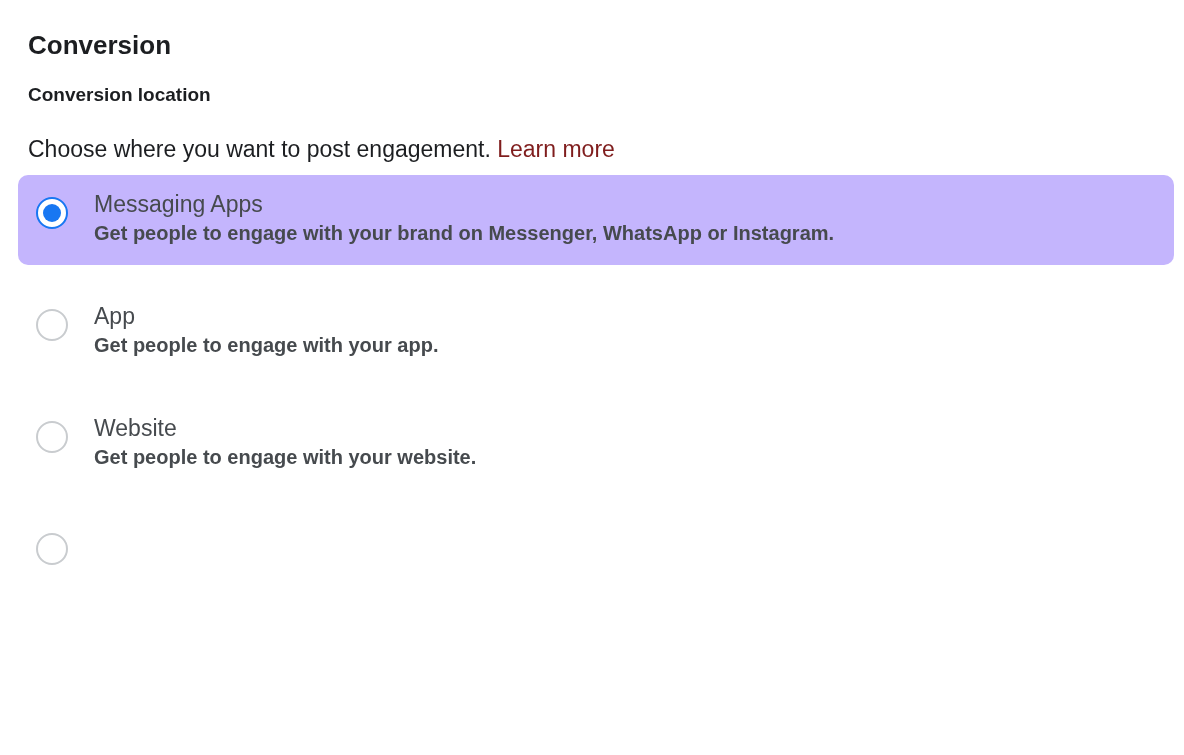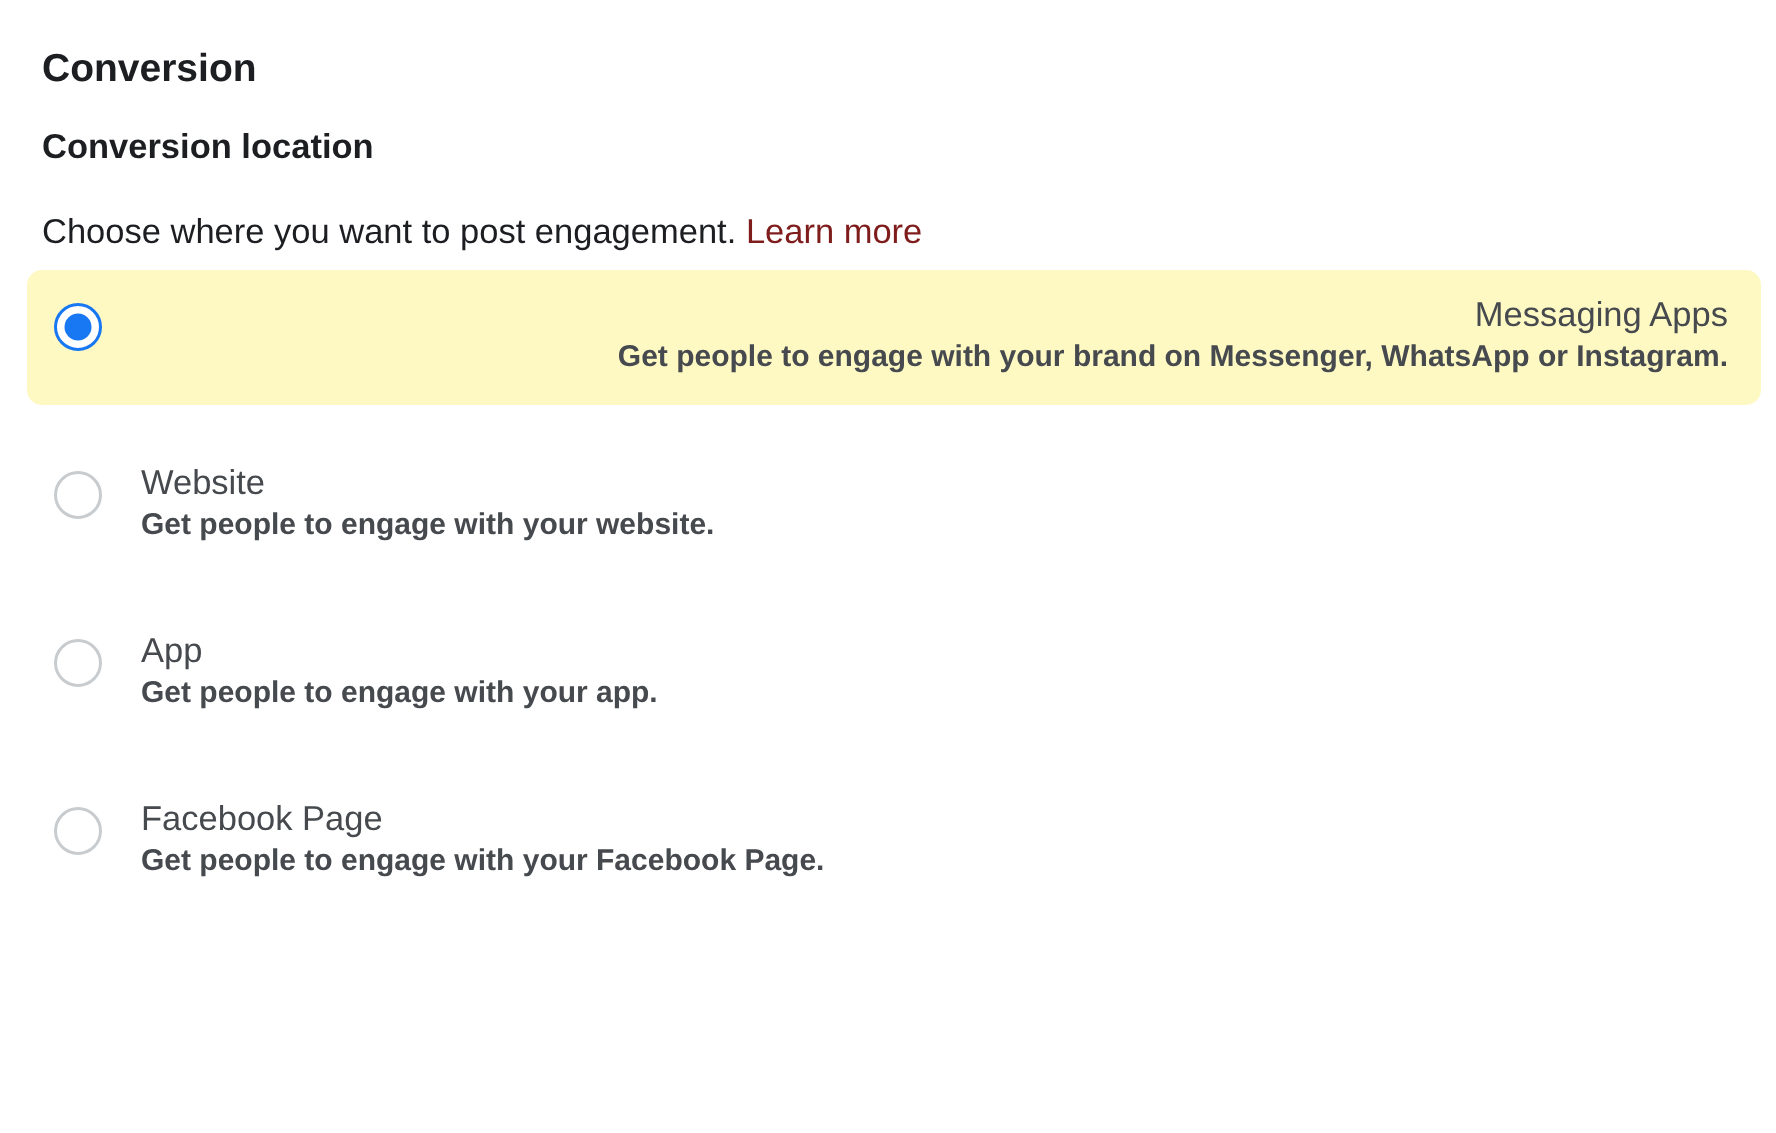--- a/index.html
+++ b/index.html
@@ -17,21 +17,21 @@
     .container {
       padding-left: 18px;
     }
     .section-title {
       font-size: 26px;
       font-weight: 700;
       color: #1c1e21;
       margin-bottom: 23px;
     }
     .subsection-title {
-      font-size: 23px;
+      font-size: 19px;
       font-weight: 700;
       color: #1c1e21;
       margin-bottom: 30px;
     }
     .description {
       font-size: 23px;
       font-weight: 400;
       color: #1c1e21;
       margin-bottom: 12px;
     }
@@ -45,22 +45,21 @@
     }
     .option {
       display: flex;
       align-items: flex-start;
       padding: 16px 22px 18px 18px;
       border-radius: 10px;
       cursor: pointer;
       margin-bottom: 22px;
     }
     .option.selected {
-      background: #fef9c3;
-      text-align: right;
+      background: #c4b5fd;
     }
     .radio {
       flex-shrink: 0;
       width: 32px;
       height: 32px;
       border-radius: 50%;
       border: 2px solid #c9cccf;
       background: #ffffff;
       margin-right: 26px;
       margin-top: 6px;
@@ -118,39 +117,35 @@
         <div class="option-desc">Get people to engage with your brand on Messenger, WhatsApp or Instagram.</div>
       </div>
     </div>
 
 
     <div class="option">
       <div class="radio">
         
       </div>
       <div class="option-text">
-        <div class="option-title">Website</div>
-        <div class="option-desc">Get people to engage with your website.</div>
-      </div>
-    </div>
-
-    <div class="option">
-      <div class="radio">
-        
-      </div>
-      <div class="option-text">
         <div class="option-title">App</div>
         <div class="option-desc">Get people to engage with your app.</div>
       </div>
     </div>
 
     <div class="option">
       <div class="radio">
         
       </div>
       <div class="option-text">
-        <div class="option-title">Facebook Page</div>
-        <div class="option-desc">Get people to engage with your Facebook Page.</div>
+        <div class="option-title">Website</div>
+        <div class="option-desc">Get people to engage with your website.</div>
+      </div>
+    </div>
+
+    <div class="option">
+      <div class="radio">
+        
       </div>
     </div>
 
   </div>
 </div>
 
 </body></html>

